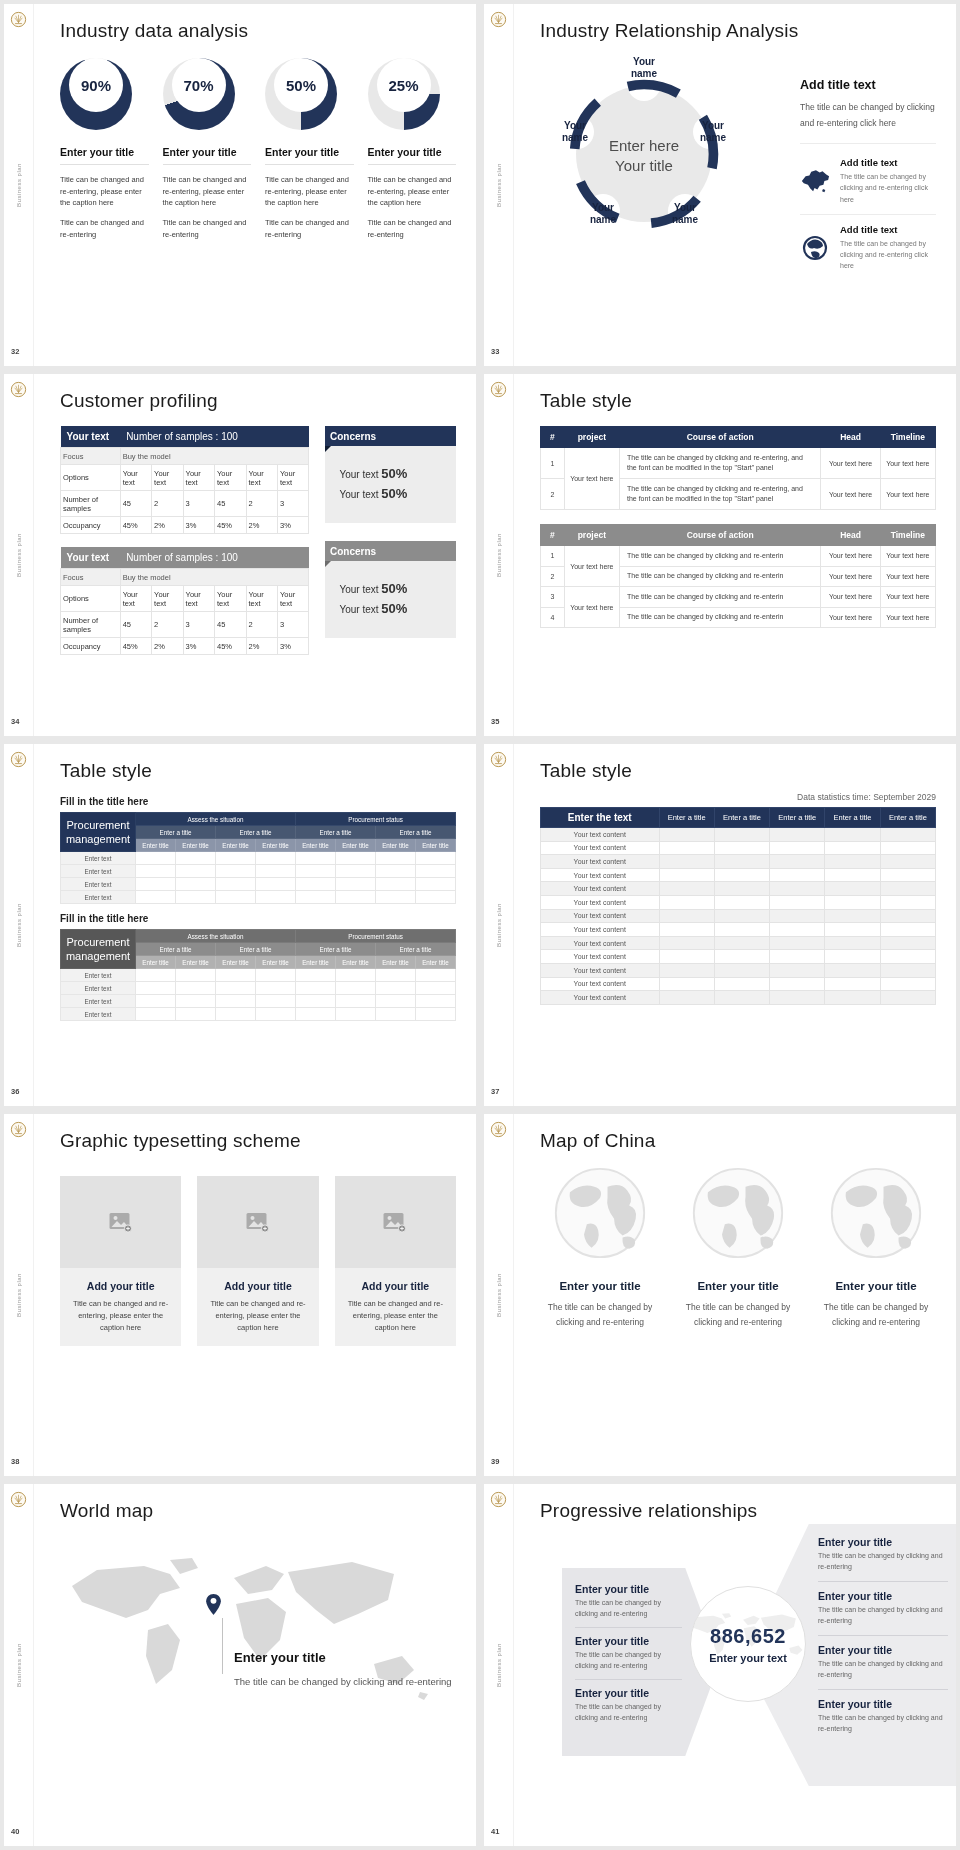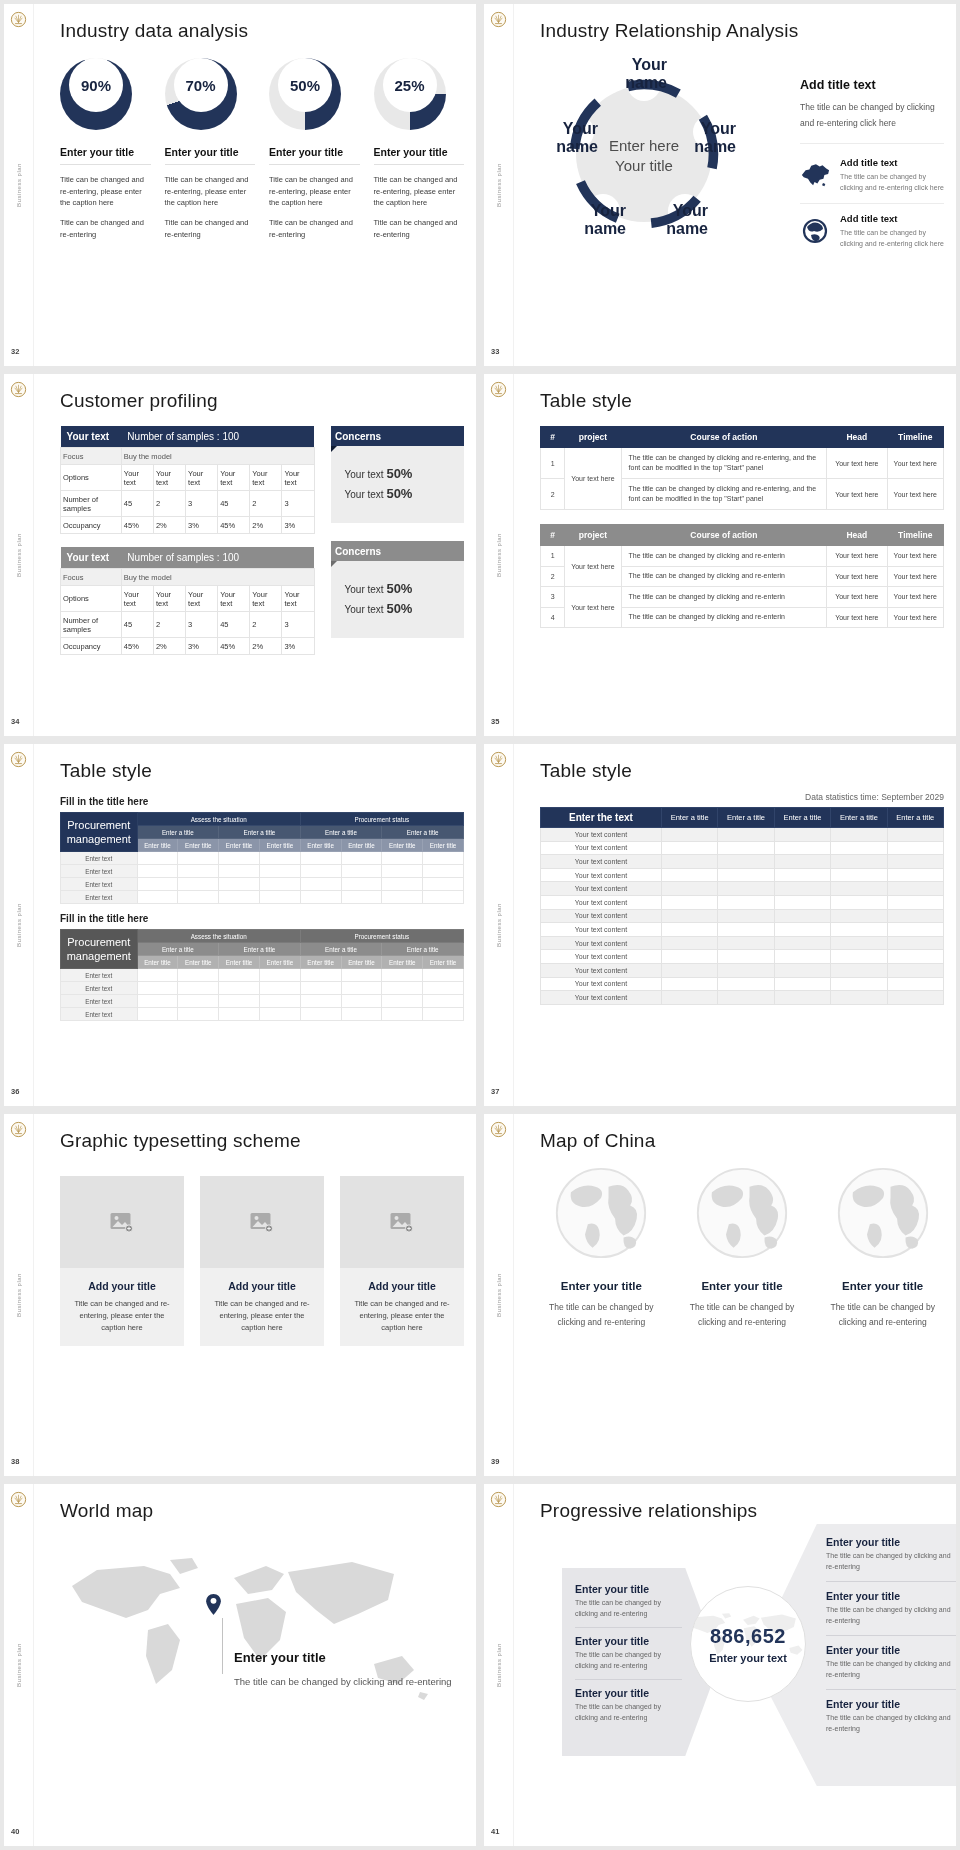--- a/index.html
+++ b/index.html
@@ -3,21 +3,21 @@
 <meta charset="utf-8">
 <style>
   * { margin:0; padding:0; box-sizing:border-box; }
   html,body { width:960px; background:#e8e8e8; font-family:"Liberation Sans", sans-serif; }
   .grid { display:grid; grid-template-columns:repeat(2,1fr); grid-auto-rows:362px; gap:8px; padding:4px; width:960px; height:1850px; }
   .slide { background:#fff; display:flex; overflow:hidden; position:relative; }
   .rail { width:30px; flex:none; position:relative; border-right:1px solid #f1f1f1; }
   .logo { position:absolute; top:7px; left:6px; width:17px; height:17px; }
   .vtext { position:absolute; top:50%; left:50%; transform:translate(-50%,-50%) rotate(180deg); writing-mode:vertical-rl; font-size:6px; color:#999; letter-spacing:.5px; white-space:nowrap; }
   .pagenum { position:absolute; bottom:10px; left:7px; font-size:7.5px; font-weight:700; color:#444; }
-  .content { flex:1; padding:16px 12px 8px 26px; position:relative; overflow:hidden; }
+  .content { flex:1; padding:16px 20px 8px 26px; position:relative; overflow:hidden; }
   .stitle { font-size:19px; font-weight:400; color:#1c1c1c; margin-bottom:14px; letter-spacing:.2px; }
   .defs { position:absolute; width:0; height:0; overflow:hidden; }
 
   
   .donut-row { display:flex; gap:14px; margin-top:16px; }
   .donut-col { flex:1; min-width:0; }
   .donut { width:72px; height:72px; border-radius:50%; display:flex; align-items:flex-start; justify-content:center; margin-bottom:16px; }
   .hole { width:54px; height:54px; border-radius:50%; background:#fff; display:flex; align-items:center; justify-content:center; font-size:15px; font-weight:700; color:#17233f; }
   .p90 { background:conic-gradient(from 18deg,#223459 0 90%,#e8e8e8 0); }
   .p70 { background:conic-gradient(#223459 0 70%,#e8e8e8 0); }
@@ -27,21 +27,21 @@
   .d-cap { font-size:7.5px; color:#3c3c3c; line-height:1.55; margin-bottom:8px; }
 
   
   .rel-wrap { display:flex; gap:16px; align-items:flex-start; margin-top:2px; }
   .gear { position:relative; width:208px; height:208px; flex:none; }
   .gear-body { position:absolute; left:36px; top:30px; width:136px; height:136px; background:#e9e9e9; border-radius:50%; }
   .notch { position:absolute; width:34px; height:34px; background:#fff; border-radius:50%; }
   .nt { left:87px; top:11px; } .nul { left:20px; top:59px; } .nur { left:153px; top:59px; }
   .nll { left:46px; top:138px; } .nlr { left:128px; top:138px; }
   .ring { position:absolute; left:22px; top:16px; width:164px; height:164px; }
-  .gnode { position:absolute; width:46px; text-align:right; font-size:16px; font-weight:700; color:#17233f; line-height:1.15; }
+  .gnode { position:absolute; width:46px; text-align:center; font-size:10px; font-weight:700; color:#17233f; line-height:1.15; }
   .gt { left:81px; top:0; } .gul { left:12px; top:64px; } .gur { left:150px; top:64px; }
   .gll { left:40px; top:146px; } .glr { left:122px; top:146px; }
   .gear-center { position:absolute; left:44px; top:80px; width:120px; text-align:center; font-size:15px; color:#4d4d4d; line-height:1.3; }
   .rel-info { flex:1; padding-top:22px;margin-left:36px; }
   .rel-h { font-size:12.5px; font-weight:700; color:#111; margin-bottom:7px; }
   .rel-cap { font-size:8.5px; color:#555; line-height:1.9; border-bottom:1px solid #ececec; padding-bottom:12px; margin-bottom:4px; }
   .rel-item { display:flex; gap:10px; align-items:center; padding:9px 0; border-bottom:1px solid #ececec; }
   .rel-item:last-child { border-bottom:none; }
   .rel-ic { width:30px; height:26px; flex:none; }
   .rel-item h4 { font-size:9.5px; font-weight:700; color:#111; margin-bottom:3px; }

